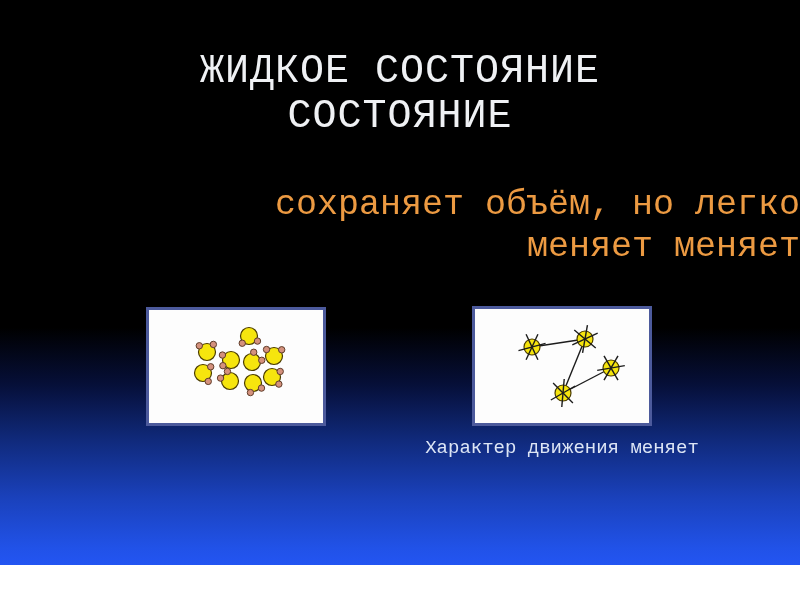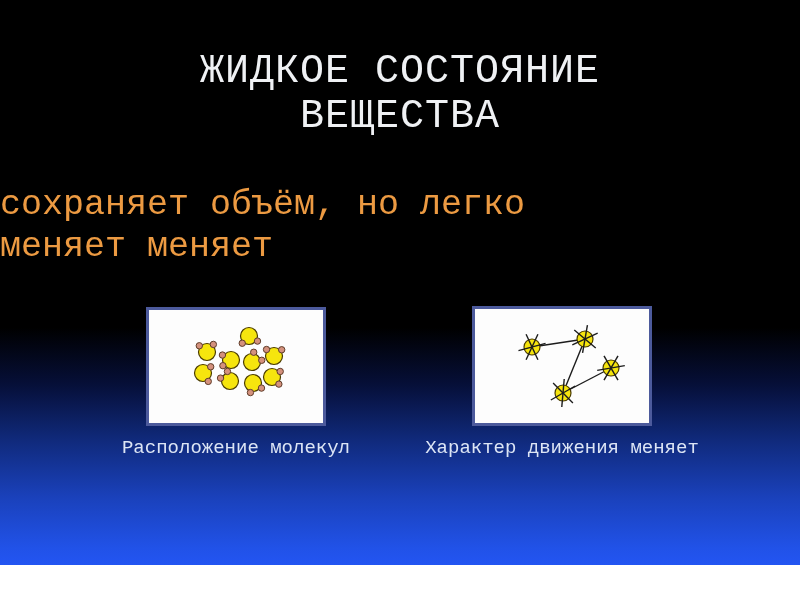--- a/index.html
+++ b/index.html
@@ -17,21 +17,21 @@
     position:absolute;top:50px;left:0;right:0;
     text-align:center;
     color:#eff1f4;
     font-size:40px;
     letter-spacing:1px;
     line-height:1.12;
     font-weight:400;
   }
   .subtitle{
     position:absolute;top:184px;left:0;right:0;
-    text-align:left;
+    text-align:right;
     color:#ec9a42;
     font-size:35px;
     line-height:1.2;
     font-weight:400;
   }
   .panel{
     position:absolute;
     background:#fdfdfd;
     border:3px solid #4c5a9c;
     box-sizing:border-box;
@@ -48,21 +48,21 @@
   .caption-left{left:96px;}
   .caption-right{left:422px;}
 </style>
 </head>
 <body>
 
 <div class="slide">
 
   <div class="title">
     <div>ЖИДКОЕ СОСТОЯНИЕ</div>
-    <div>ВЕЩЕСТВА</div>
+    <div>СОСТОЯНИЕ</div>
   </div>
 
   <div class="subtitle">
     <div>сохраняет объём, но легко</div>
     <div>меняет меняет</div>
   </div>
 
   <div class="panel panel-arrangement">
     <svg viewBox="0 0 174 113" xmlns="http://www.w3.org/2000/svg">
         <circle cx="100" cy="26" r="8.5" fill="#f6e50e" stroke="#4a3b00" stroke-width="1.2"></circle>
@@ -112,17 +112,16 @@
         <line x1="122.2126914578291" y1="61.43107448733703" x2="149.7873085421709" y2="56.56892551266297" stroke="#1c1c1c" stroke-width="1.4"></line>
         <line x1="129" y1="71.12435565298215" x2="143" y2="46.87564434701786" stroke="#1c1c1c" stroke-width="1.4"></line>
         <line x1="143" y1="71.12435565298215" x2="129" y2="46.875644347017854" stroke="#1c1c1c" stroke-width="1.4"></line>
         <circle cx="88" cy="84" r="8" fill="#f6e50e" stroke="#4a3b00" stroke-width="1.2"></circle>
         <line x1="75.87564434701785" y1="91" x2="100.12435565298215" y2="77" stroke="#1c1c1c" stroke-width="1.4"></line>
         <line x1="86.77981960153278" y1="97.94672577328444" x2="89.22018039846722" y2="70.05327422671556" stroke="#1c1c1c" stroke-width="1.4"></line>
         <line x1="97.89949493661166" y1="93.89949493661166" x2="78.10050506338834" y2="74.10050506338834" stroke="#1c1c1c" stroke-width="1.4"></line>
       </svg>
   </div>
 
-  <div class="caption caption-left">Расположение молекул</div>
 
   <div class="caption caption-right">Характер движения меняет</div>
 
 </div>
 
 </body></html>

